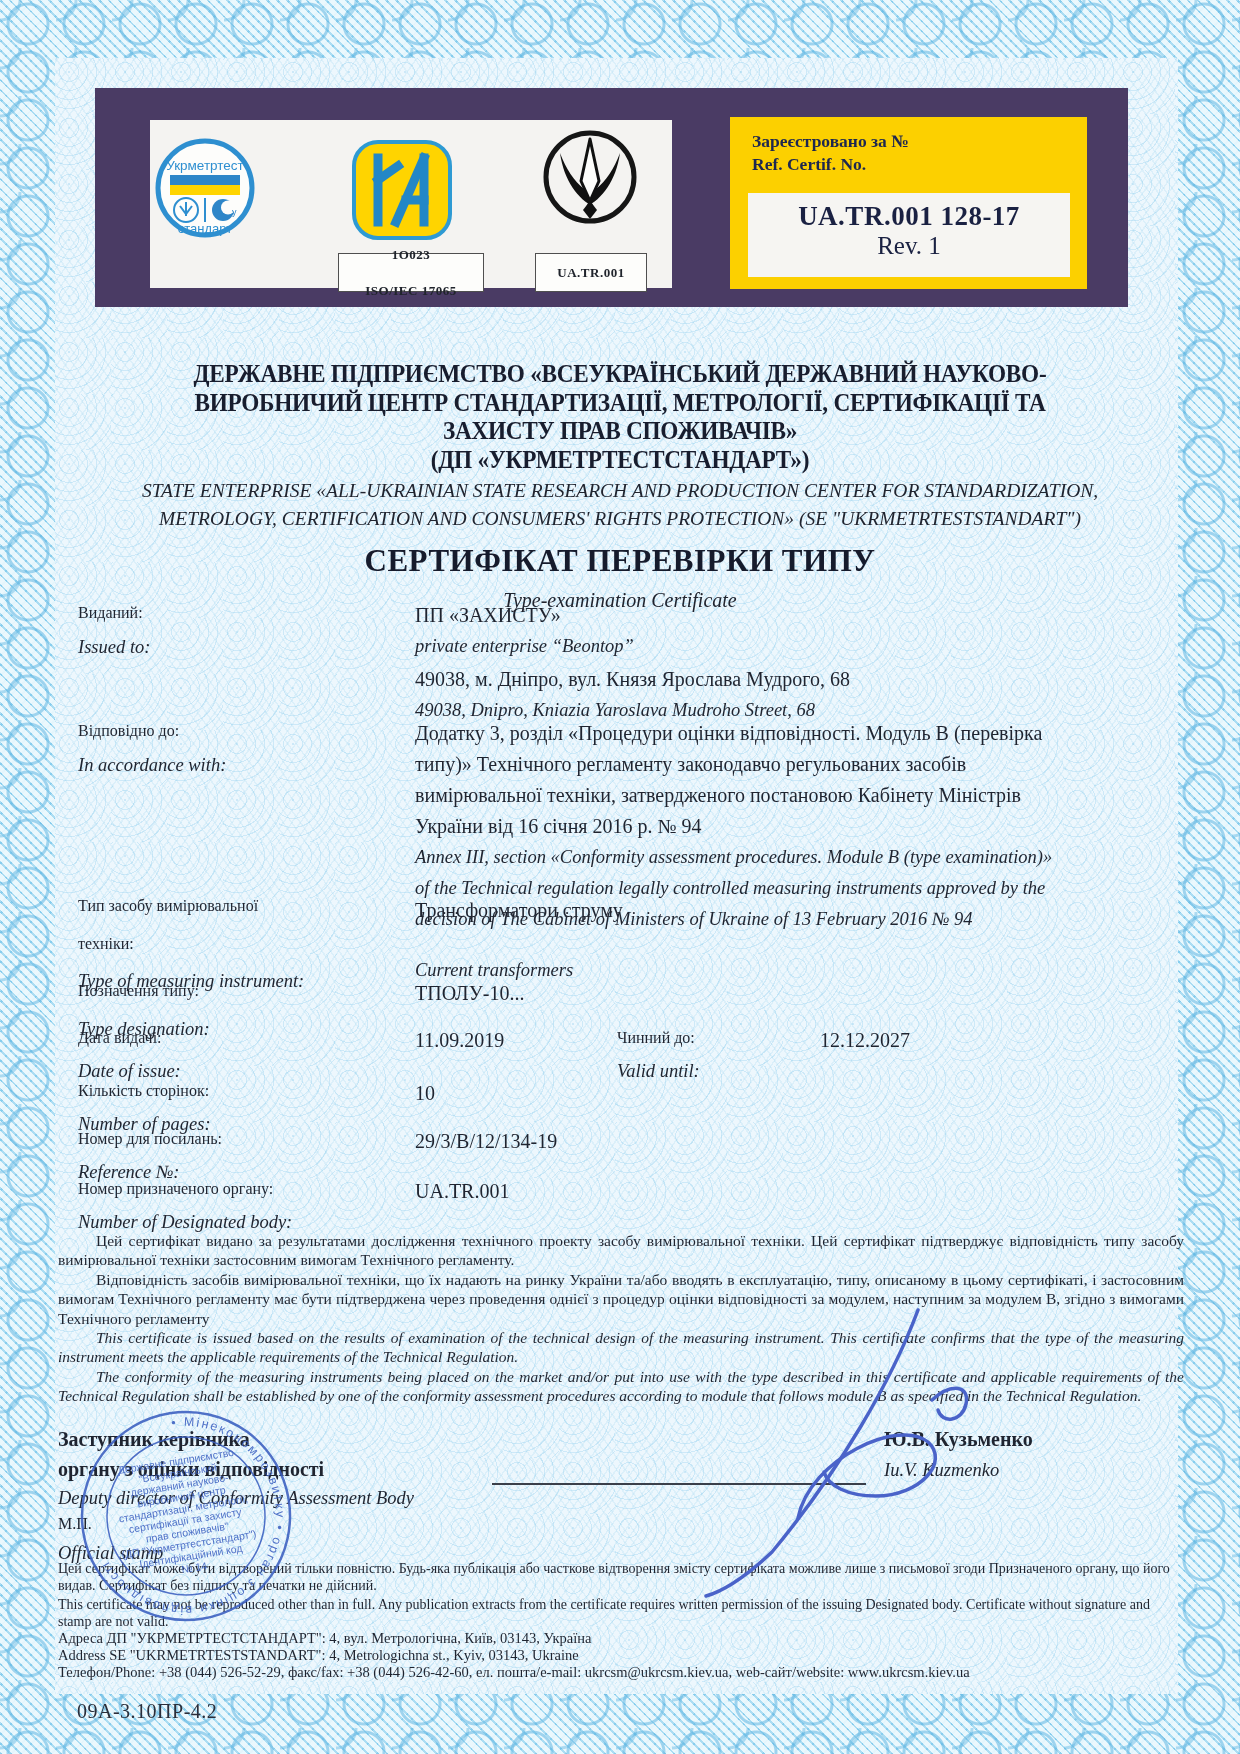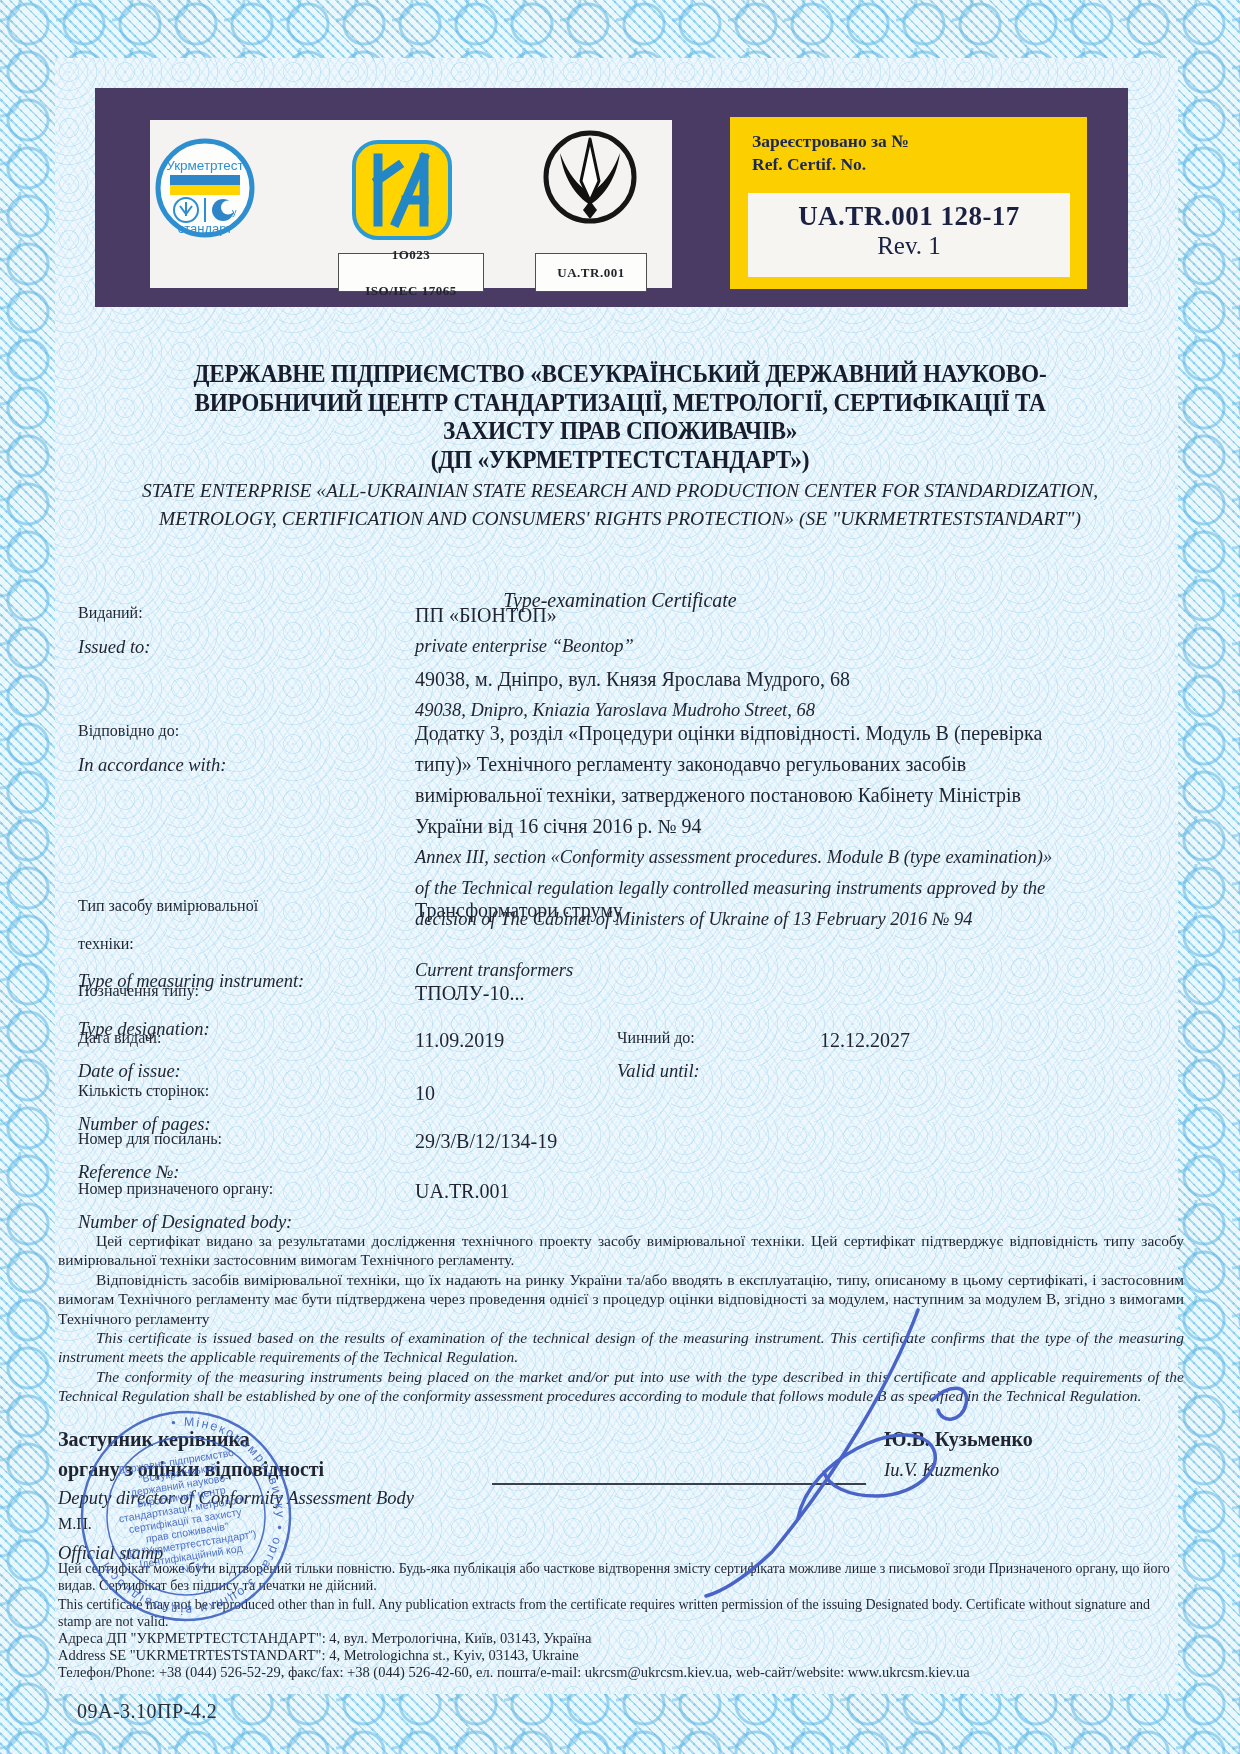--- a/index.html
+++ b/index.html
@@ -128,25 +128,26 @@
     <div>ДЕРЖАВНЕ ПІДПРИЄМСТВО «ВСЕУКРАЇНСЬКИЙ ДЕРЖАВНИЙ НАУКОВО-</div>
     <div>ВИРОБНИЧИЙ ЦЕНТР СТАНДАРТИЗАЦІЇ, МЕТРОЛОГІЇ, СЕРТИФІКАЦІЇ ТА</div>
     <div>ЗАХИСТУ ПРАВ СПОЖИВАЧІВ»</div>
     <div>(ДП «УКРМЕТРТЕСТСТАНДАРТ»)</div>
   </div>
   <div class="org-en">
     <div>STATE ENTERPRISE «ALL-UKRAINIAN STATE RESEARCH AND PRODUCTION CENTER FOR STANDARDIZATION,</div>
     <div>METROLOGY, CERTIFICATION AND CONSUMERS' RIGHTS PROTECTION»  (SE "UKRMETRTESTSTANDART")</div>
   </div>
 
+  <div class="cert-title">СЕРТИФІКАТ ПЕРЕВІРКИ ТИПУ</div>
   <div class="cert-sub">Type-examination Certificate</div>
 
   <div class="t lbl" style="left:78px;top:604px;">Виданий:</div>
   <div class="t itl" style="left:78px;top:637px;">Issued to:</div>
-  <div class="t val" style="left:415px;top:604px;">ПП «БІОНТОП»</div>
+  <div class="t val" style="left:415px;top:604px;">ПП «ЗАХИСТУ»</div>
   <div class="t itl" style="left:415px;top:636px;">private enterprise  “Beontop”</div>
   <div class="t val" style="left:415px;top:668px;">49038, м. Дніпро, вул. Князя Ярослава Мудрого, 68</div>
   <div class="t itl" style="left:415px;top:700px;">49038, Dnipro, Kniazia Yaroslava Mudroho Street, 68</div>
 
   <div class="t lbl" style="left:78px;top:722px;">Відповідно до:</div>
   <div class="t itl" style="left:78px;top:755px;">In accordance with:</div>
   <div class="t val" style="left:415px;top:722px;">Додатку 3, розділ «Процедури оцінки відповідності. Модуль В (перевірка</div>
   <div class="t val" style="left:415px;top:753px;">типу)» Технічного регламенту  законодавчо регульованих засобів</div>
   <div class="t val" style="left:415px;top:784px;">вимірювальної техніки, затвердженого постановою Кабінету Міністрів</div>
   <div class="t val" style="left:415px;top:815px;">України від 16 січня 2016 р. № 94</div>

